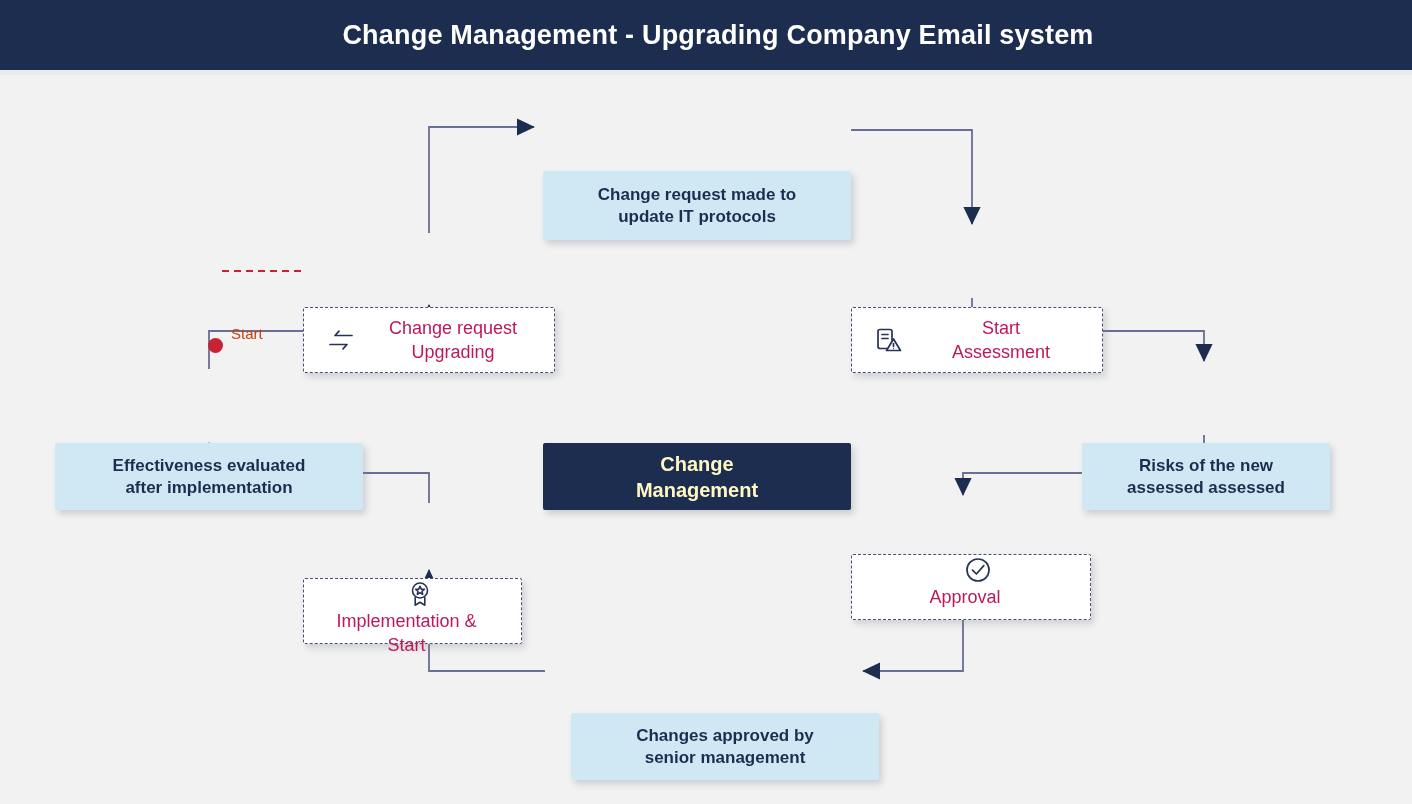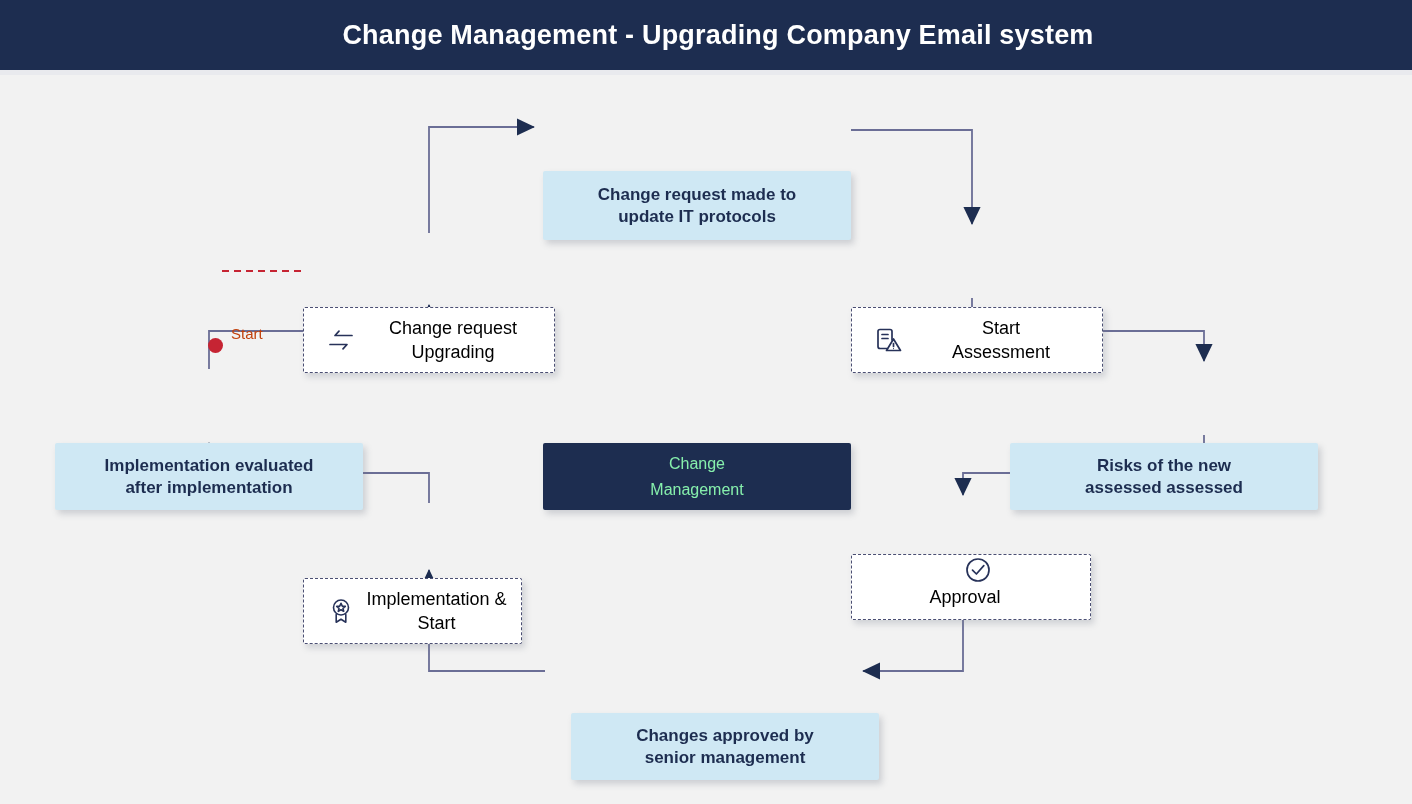--- a/index.html
+++ b/index.html
@@ -83,33 +83,33 @@
     font-size: 17px;
     line-height: 22px;
   }
   .node-dark {
     background: #1d2d50;
     justify-content: center;
     text-align: center;
     box-shadow: 3px 4px 6px rgba(120,125,140,0.30);
   }
   .node-dark .node-label {
-    color: #86efac;
-    font-weight: normal;
-    font-size: 16px;
+    color: #fef9c3;
+    font-weight: bold;
+    font-size: 20px;
     line-height: 26px;
   }
   .node-white {
     background: #ffffff;
     border: 1.6px dashed #4b4f73;
     justify-content: flex-start;
     box-shadow: 3px 4px 6px rgba(120,125,140,0.28);
   }
   .node-white .node-label {
-    color: #000000;
+    color: #be185d;
     font-size: 18px;
     line-height: 24px;
     text-align: center;
     flex: 1;
     padding-right: 12px;
   }
   .node-icon {
     width: 46px;
     min-width: 46px;
     margin-left: 14px;
@@ -201,21 +201,21 @@
           <line x1="19.5" y1="18.5" x2="19.5" y2="21.5"></line>
           <circle cx="19.5" cy="23.6" r="0.55" fill="currentColor" stroke="none"></circle>
         </svg>
       </div>
       <div class="node-label">
         <span>Start</span><br>
         <span>Assessment</span>
       </div>
     </div>
 
-    <div class="node node-blue" style="left:1010px; top:368px; width:308px; height:67px;">
+    <div class="node node-blue" style="left:1082px; top:368px; width:248px; height:67px;">
       <div class="node-label">
         <span>Risks of the new</span><br>
         <span>assessed assessed</span>
       </div>
     </div>
 
     <div class="node node-white" style="left:851px; top:479px; width:240px; height:66px;flex-direction:column;">
       <div class="node-icon">
         <svg width="30" height="30" viewBox="0 0 30 30" fill="none" stroke="currentColor" stroke-width="1.7" stroke-linecap="round" stroke-linejoin="round">
           <circle cx="15" cy="15" r="11"></circle>
@@ -227,37 +227,37 @@
       </div>
     </div>
 
     <div class="node node-blue" style="left:571px; top:638px; width:308px; height:67px;">
       <div class="node-label">
         <span>Changes approved by</span><br>
         <span>senior management</span>
       </div>
     </div>
 
-    <div class="node node-white" style="left:303px; top:503px; width:219px; height:66px;">
+    <div class="node node-white" style="left:303px; top:503px; width:219px; height:66px;flex-direction:column;">
       <div class="node-icon">
         <svg width="30" height="30" viewBox="0 0 30 30" fill="none" stroke="currentColor" stroke-width="1.6" stroke-linecap="round" stroke-linejoin="round">
           <circle cx="15" cy="11.5" r="7.5"></circle>
           <path d="M15 7.3 L16.3 10.1 L19.3 10.4 L17.0 12.4 L17.7 15.3 L15 13.8 L12.3 15.3 L13.0 12.4 L10.7 10.4 L13.7 10.1 Z"></path>
           <path d="M10.2 18.6 L10.2 26.2 L15 23.3 L19.8 26.2 L19.8 18.6"></path>
         </svg>
       </div>
       <div class="node-label">
         <span>Implementation &amp;</span><br>
         <span>Start</span>
       </div>
     </div>
 
     <div class="node node-blue" style="left:55px; top:368px; width:308px; height:67px;">
       <div class="node-label">
-        <span>Implementation evaluated</span><br>
+        <span>Effectiveness evaluated</span><br>
         <span>after implementation</span>
       </div>
     </div>
 
     <div class="node node-white" style="left:303px; top:232px; width:252px; height:66px;">
       <div class="node-icon">
         <svg width="32" height="30" viewBox="0 0 32 30" fill="none" stroke="currentColor" stroke-width="1.7" stroke-linecap="round" stroke-linejoin="round">
           <path d="M27 10.5 H10 L14 6.2"></path>
           <path d="M5 19.5 H22 L18 23.8"></path>
         </svg>

